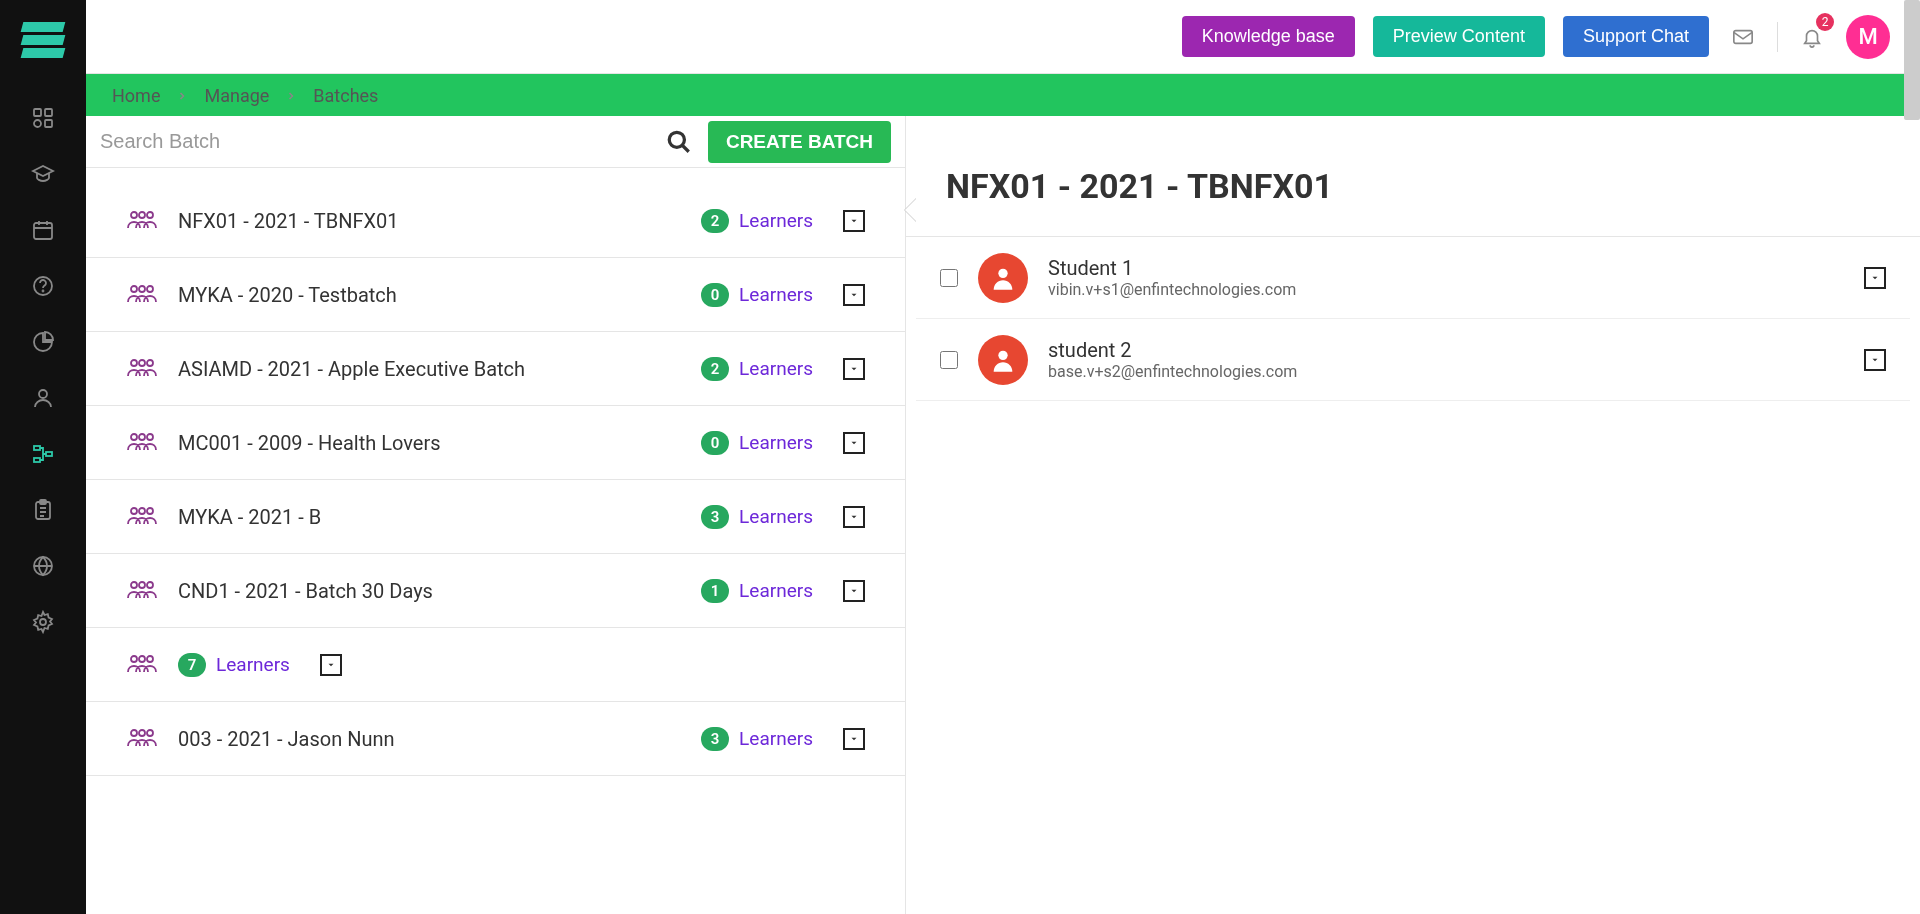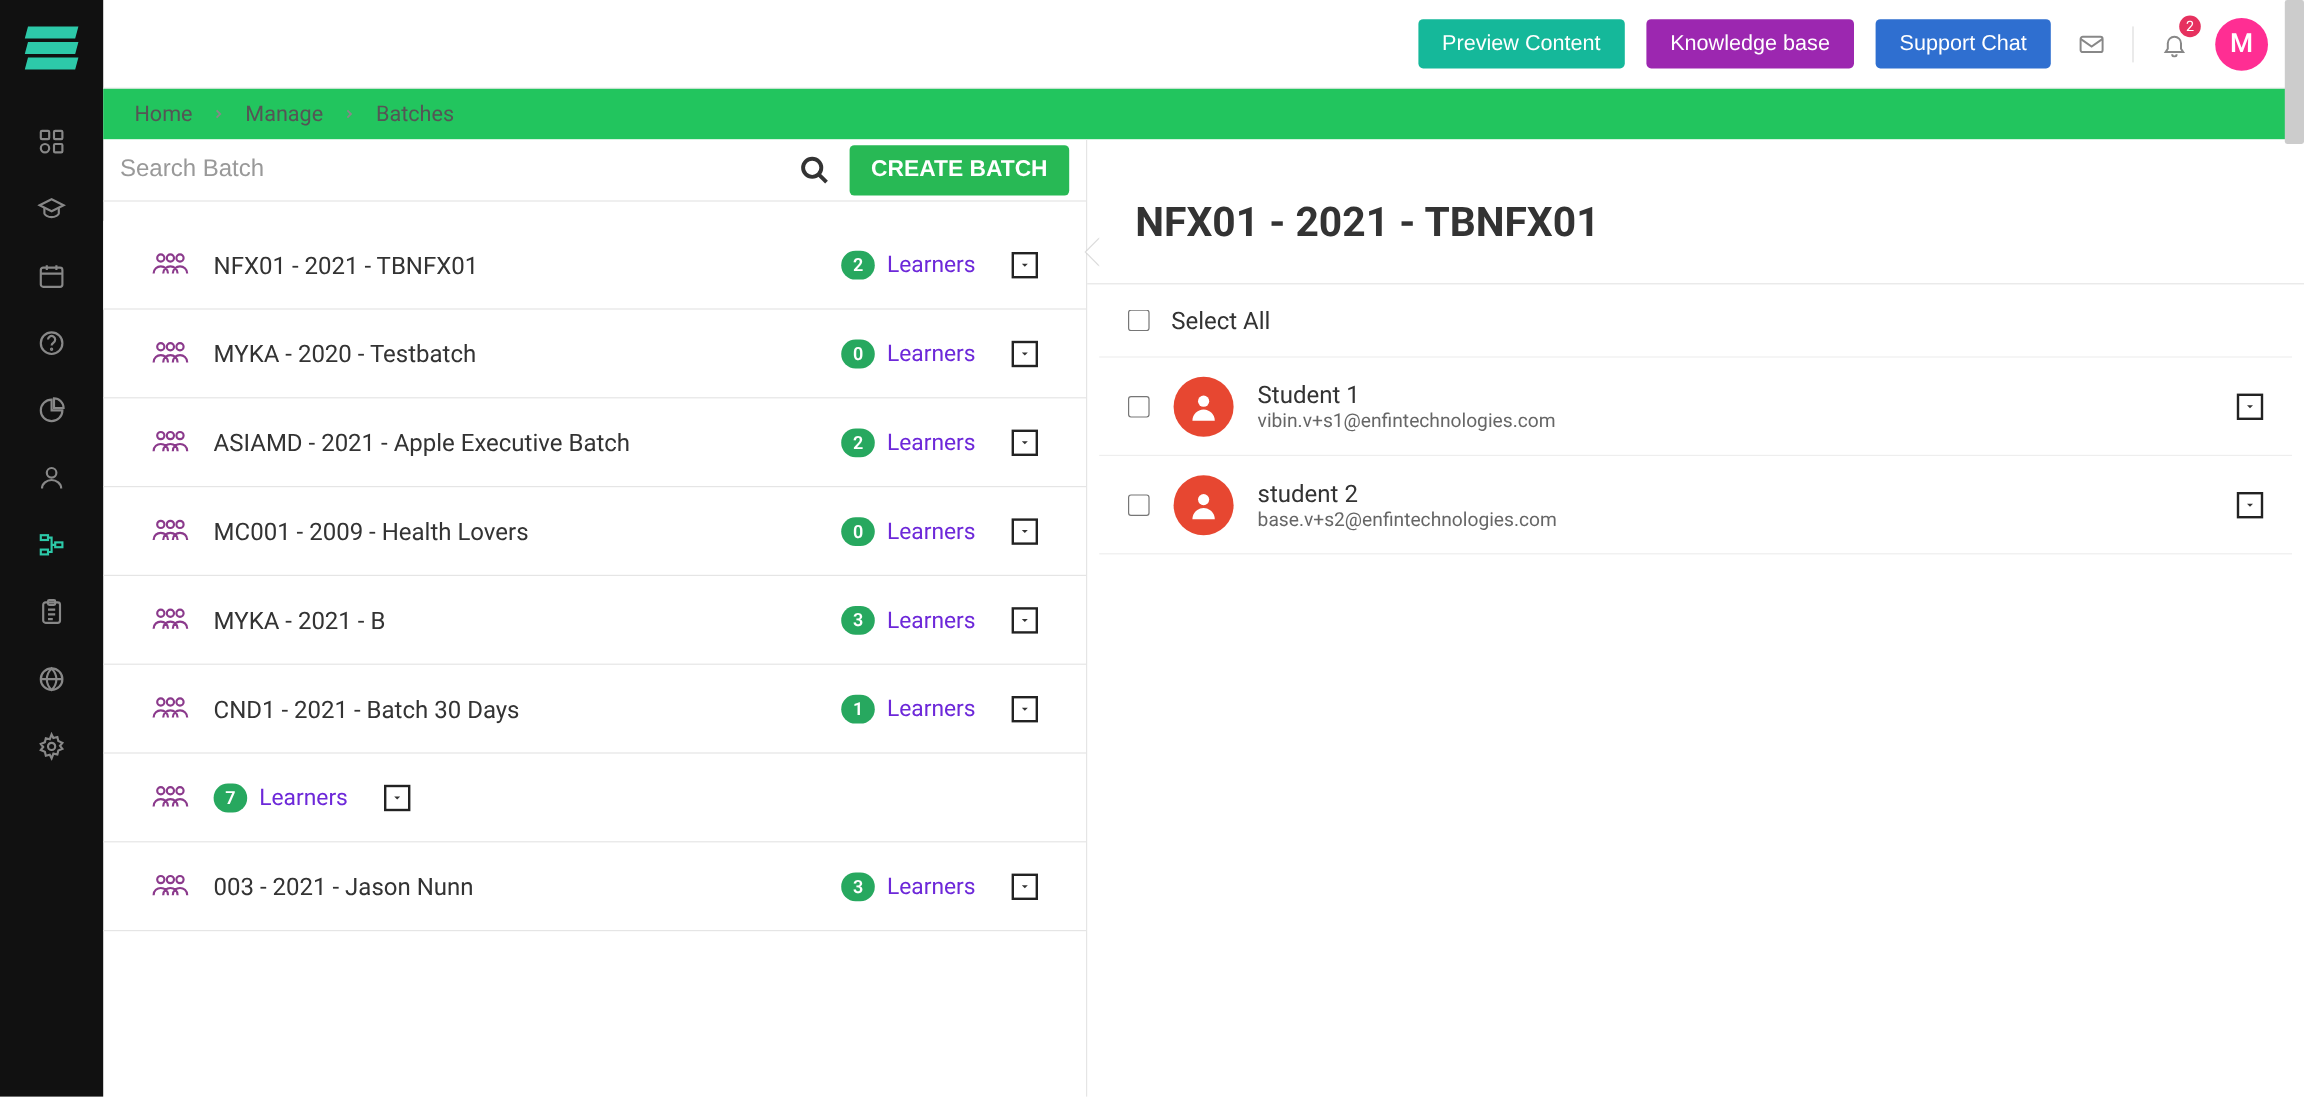--- a/index.html
+++ b/index.html
@@ -149,22 +149,22 @@
           <circle cx="12" cy="12" r="3"></circle>
           <path d="M12 2l1.5 3 3.3-.8.8 3.3L21 9l-2 2.5L21 14l-3.4 1.5-.8 3.3-3.3-.8L12 22l-1.5-3-3.3.8-.8-3.3L3 15l2-2.5L3 10l3.4-1.5.8-3.3 3.3.8L12 2z"></path>
         </svg>
     </div>
   </div>
 
   <div class="main">
     <div class="scroll-track"></div>
 
     <div class="header">
+      <button class="btn btn-purple">Knowledge base</button>
       <button class="btn btn-teal">Preview Content</button>
-      <button class="btn btn-purple">Knowledge base</button>
       <button class="btn btn-blue">Support Chat</button>
       <div class="hicon">
         <svg viewBox="0 0 24 24" fill="none" stroke="currentColor" stroke-width="1.8">
             <rect x="2" y="5" width="20" height="14" rx="2"></rect>
             <path d="M2 7l10 7 10-7"></path>
           </svg>
       </div>
       <div class="vsep"></div>
       <div class="hicon">
         <svg viewBox="0 0 24 24" fill="none" stroke="currentColor" stroke-width="1.8">
@@ -328,24 +328,20 @@
                 <svg viewBox="0 0 24 24" fill="currentColor">
                   <path d="M6 9l6 6 6-6z"></path>
                 </svg>
               </div>
             </div>
           </div>
       </div>
 
       <div class="detail-col">
         <div class="detail-title">NFX01 - 2021 - TBNFX01</div>
-        <div class="select-all-row">
-          <input type="checkbox" class="chk" style="">
-          <label>Select All</label>
-        </div>
         <div class="student-list" id="student-list">
             <div class="student-item">
               <input type="checkbox" class="chk" style="">
               <div class="student-avatar">
                 <svg viewBox="0 0 24 24" fill="currentColor">
                   <circle cx="12" cy="8" r="4"></circle>
                   <path d="M4 22c0-4.4 3.6-8 8-8s8 3.6 8 8v0H4z"></path>
                 </svg>
               </div>
               <div class="student-info">

